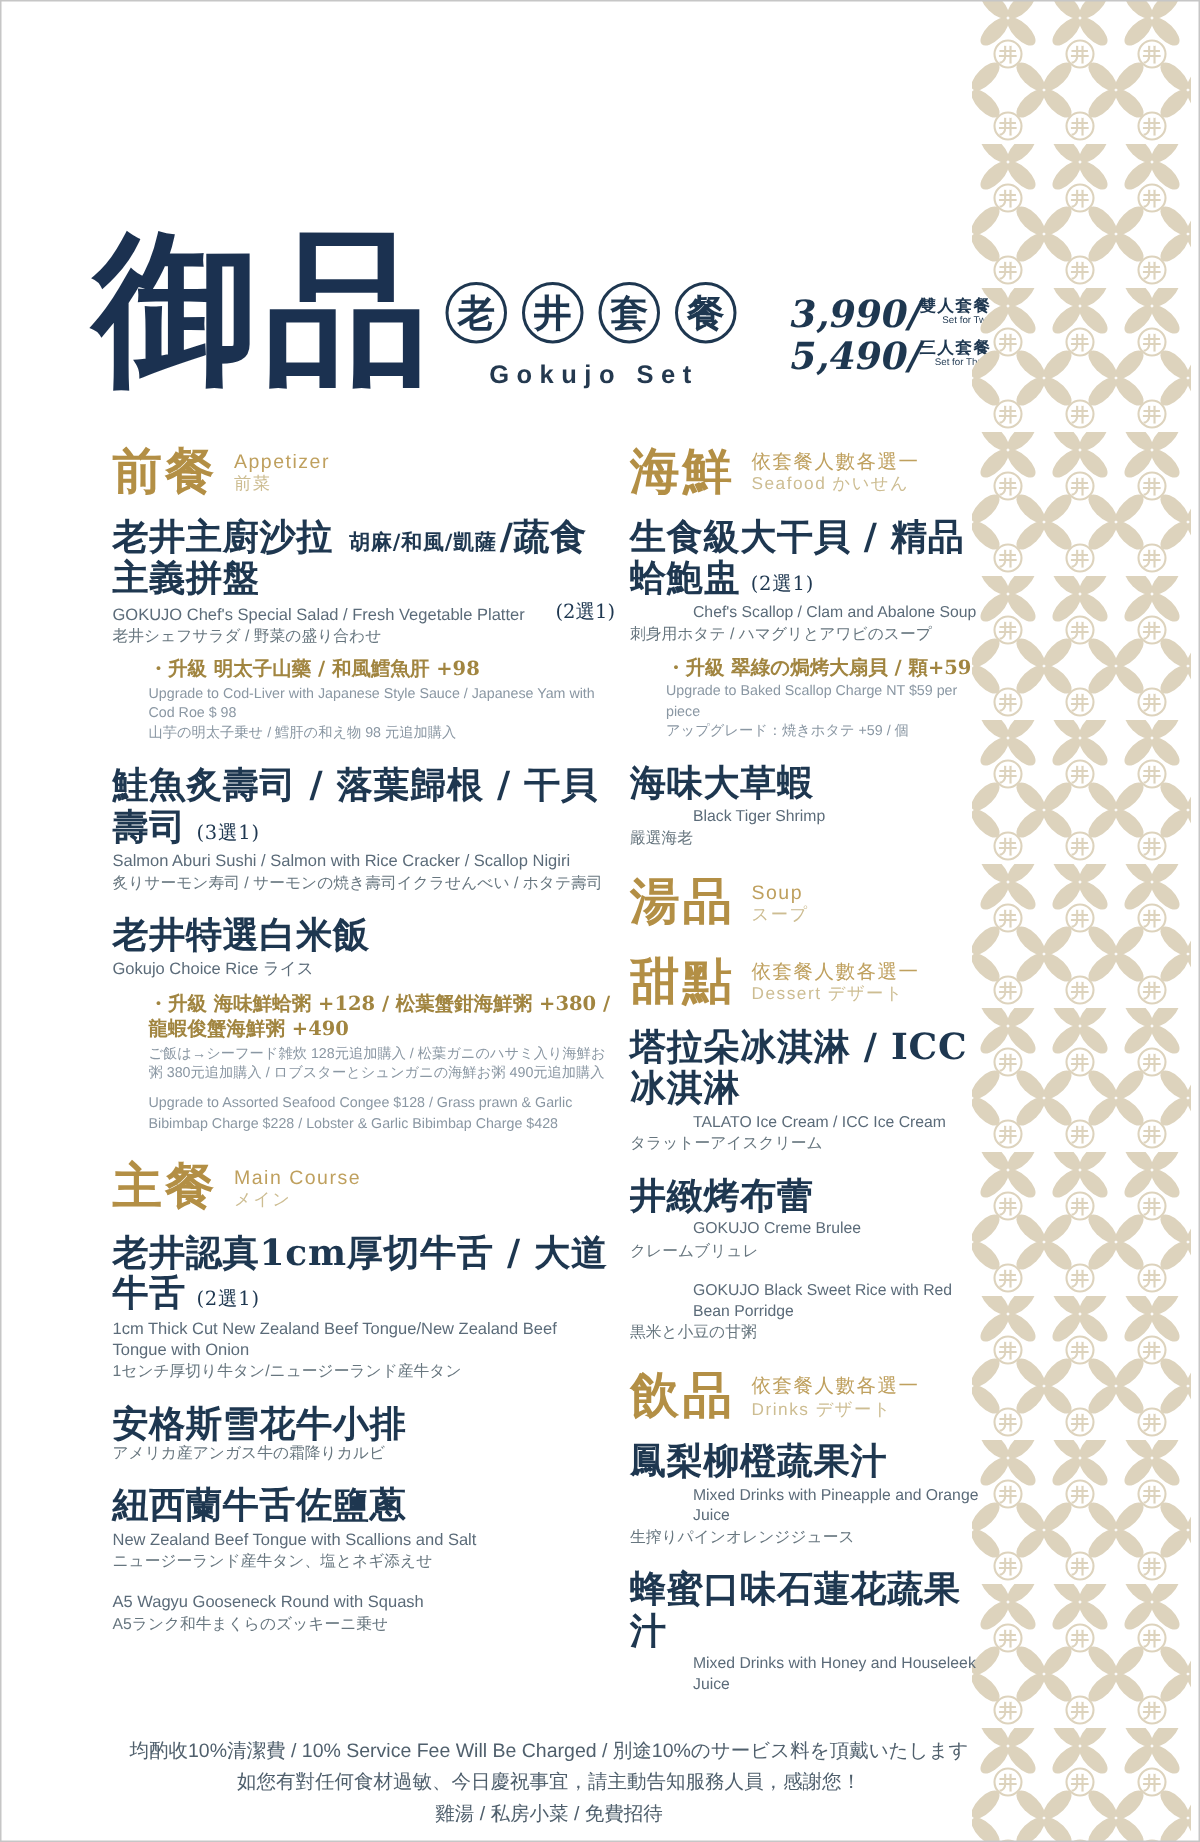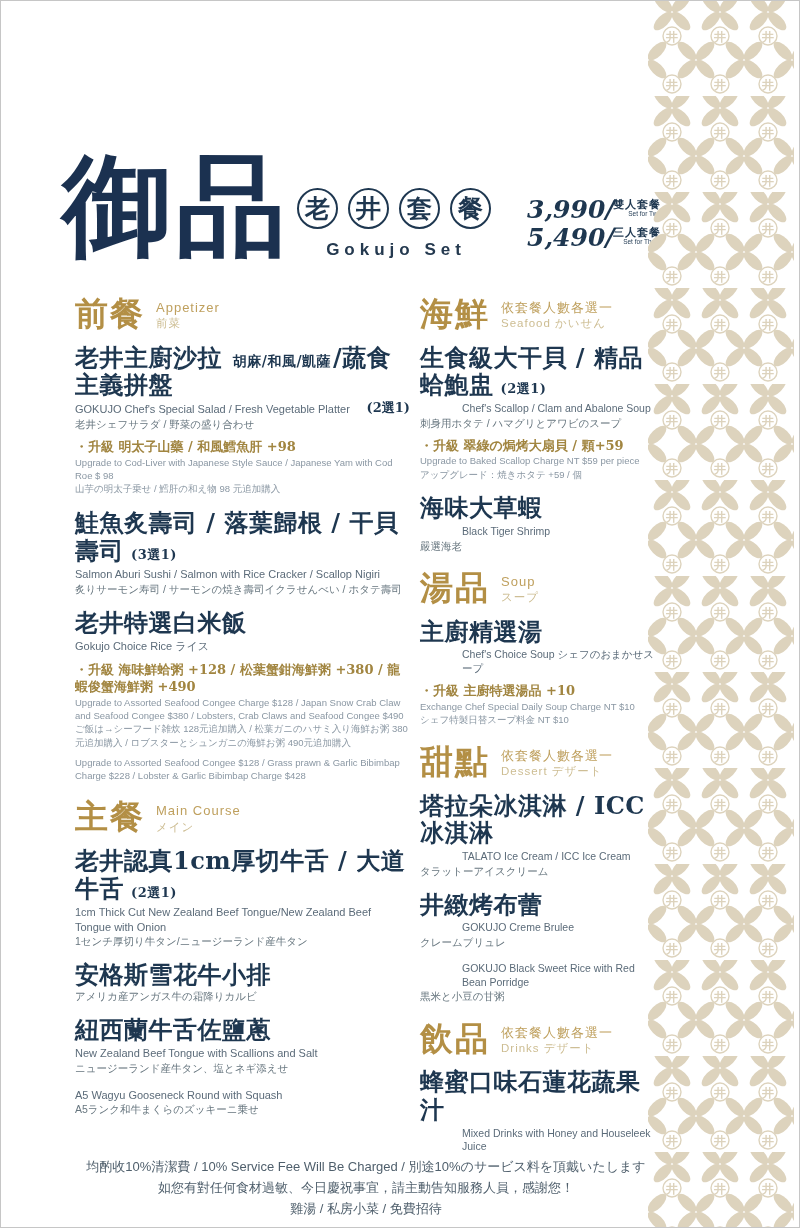--- a/index.html
+++ b/index.html
@@ -55,28 +55,28 @@
   .sec-l1{font-size:13px;letter-spacing:1px;color:#bfa05e;line-height:1.25;}
   .sec-l2{font-size:11.5px;letter-spacing:1px;color:#cdbd92;line-height:1.35;}
 
   .item{margin-bottom:13px;}
   .item-title{
     font-family:"DejaVu Serif","Liberation Serif",serif;font-weight:bold;
     font-size:24px;line-height:1.15;color:#1e3750;letter-spacing:0.5px;
   }
   .t-small{font-size:14px;margin:0 2px;}
   .badge{
-    font-family:"DejaVu Serif","Liberation Serif",serif;font-weight:bold;
+    font-family:"DejaVu Serif","Liberation Serif",serif;font-weight:normal;
     font-size:13px;color:#1e3750;margin-left:7px;white-space:nowrap;
   }
-  .desc-row{display:flex;justify-content:space-between;align-items:center;}
+  .desc-row{display:flex;justify-content:space-between;align-items:flex-end;}
   .desc-en{font-size:11px;color:#5b6b79;line-height:1.3;margin-top:3px;}
   .col-right .desc-en{font-size:10.5px;margin-left:42px;}
   .desc-jp{font-size:10.5px;color:#67767f;line-height:1.35;}
-  .ups{margin-top:7px;}
+  .ups{margin-top:7px;margin-left:24px;}
   .up{margin-bottom:6px;}
   .up-t{
     font-family:"DejaVu Serif","Liberation Serif",serif;font-weight:bold;
     font-size:13px;color:#a18540;line-height:1.35;
   }
   .up-en{font-size:9.5px;color:#8a97a3;line-height:1.4;}
   .up-jp{font-size:9.5px;color:#8a97a3;line-height:1.45;}
 
   
   .footer{
@@ -179,21 +179,20 @@
       <div class="desc-en">Salmon Aburi Sushi / Salmon with Rice Cracker / Scallop Nigiri</div>
       <div class="desc-jp">炙りサーモン寿司 / サーモンの焼き壽司イクラせんべい / ホタテ壽司</div>
     </div>
 
     <div class="item">
       <div class="item-title"><span>老井特選白米飯</span></div>
       <div class="desc-en">Gokujo Choice Rice ライス</div>
       <div class="ups">
         <div class="up">
           <div class="up-t">・升級 海味鮮蛤粥 +128 / 松葉蟹鉗海鮮粥 +380 / 龍蝦俊蟹海鮮粥 +490</div>
-          <div class="up-en">Upgrade to Assorted Seafood Congee Charge $128 / Japan Snow Crab Claw and Seafood Congee $380 / Lobsters, Crab Claws and Seafood Congee $490</div>
           <div class="up-jp">ご飯は→シーフード雑炊 128元追加購入 / 松葉ガニのハサミ入り海鮮お粥 380元追加購入 / ロブスターとシュンガニの海鮮お粥 490元追加購入</div>
         </div>
         <div class="up">
           <div class="up-en">Upgrade to Assorted Seafood Congee $128 / Grass prawn &amp; Garlic Bibimbap Charge $228 / Lobster &amp; Garlic Bibimbap Charge $428</div>
         </div>
       </div>
     </div>
   </div>
 
   <div class="section">
@@ -263,31 +262,20 @@
   </div>
 
   <div class="section">
     <div class="sec-head">
       <span class="sec-title">湯品</span>
       <span class="sec-labels">
         <span class="sec-l1" style="display:block">Soup</span>
         <span class="sec-l2" style="display:block">スープ</span>
       </span>
     </div>
-    <div class="item">
-      <div class="item-title"><span>主廚精選湯</span></div>
-      <div class="desc-en">Chef's Choice Soup シェフのおまかせスープ</div>
-      <div class="ups">
-        <div class="up">
-          <div class="up-t">・升級 主廚特選湯品 +10</div>
-          <div class="up-en">Exchange Chef Special Daily Soup Charge NT $10</div>
-          <div class="up-jp">シェフ特製日替スープ料金 NT $10</div>
-        </div>
-      </div>
-    </div>
   </div>
 
   <div class="section">
     <div class="sec-head">
       <span class="sec-title">甜點</span>
       <span class="sec-labels">
         <span class="sec-l1" style="display:block">依套餐人數各選一</span>
         <span class="sec-l2" style="display:block">Dessert デザート</span>
       </span>
     </div>
@@ -307,20 +295,25 @@
     </div>
   </div>
 
   <div class="section">
     <div class="sec-head">
       <span class="sec-title">飲品</span>
       <span class="sec-labels">
         <span class="sec-l1" style="display:block">依套餐人數各選一</span>
         <span class="sec-l2" style="display:block">Drinks デザート</span>
       </span>
+    </div>
+    <div class="item">
+      <div class="item-title"><span>鳳梨柳橙蔬果汁</span></div>
+      <div class="desc-en">Mixed Drinks with Pineapple and Orange Juice</div>
+      <div class="desc-jp">生搾りパインオレンジジュース</div>
     </div>
     <div class="item">
       <div class="item-title"><span>蜂蜜口味石蓮花蔬果汁</span></div>
       <div class="desc-en">Mixed Drinks with Honey and Houseleek Juice</div>
 
     </div>
 
   </div>
 </div>
 

